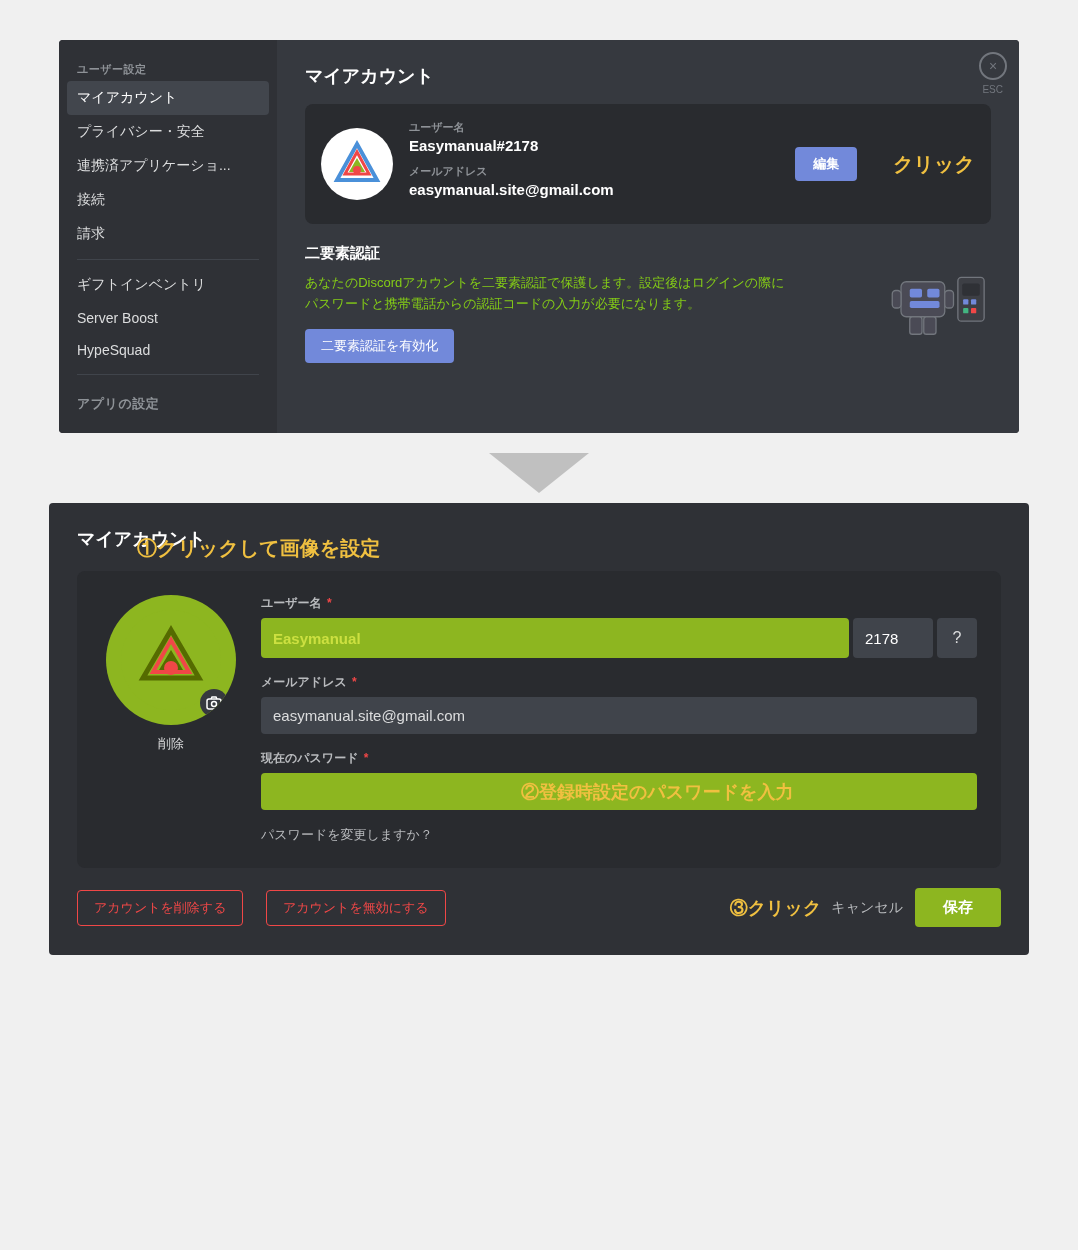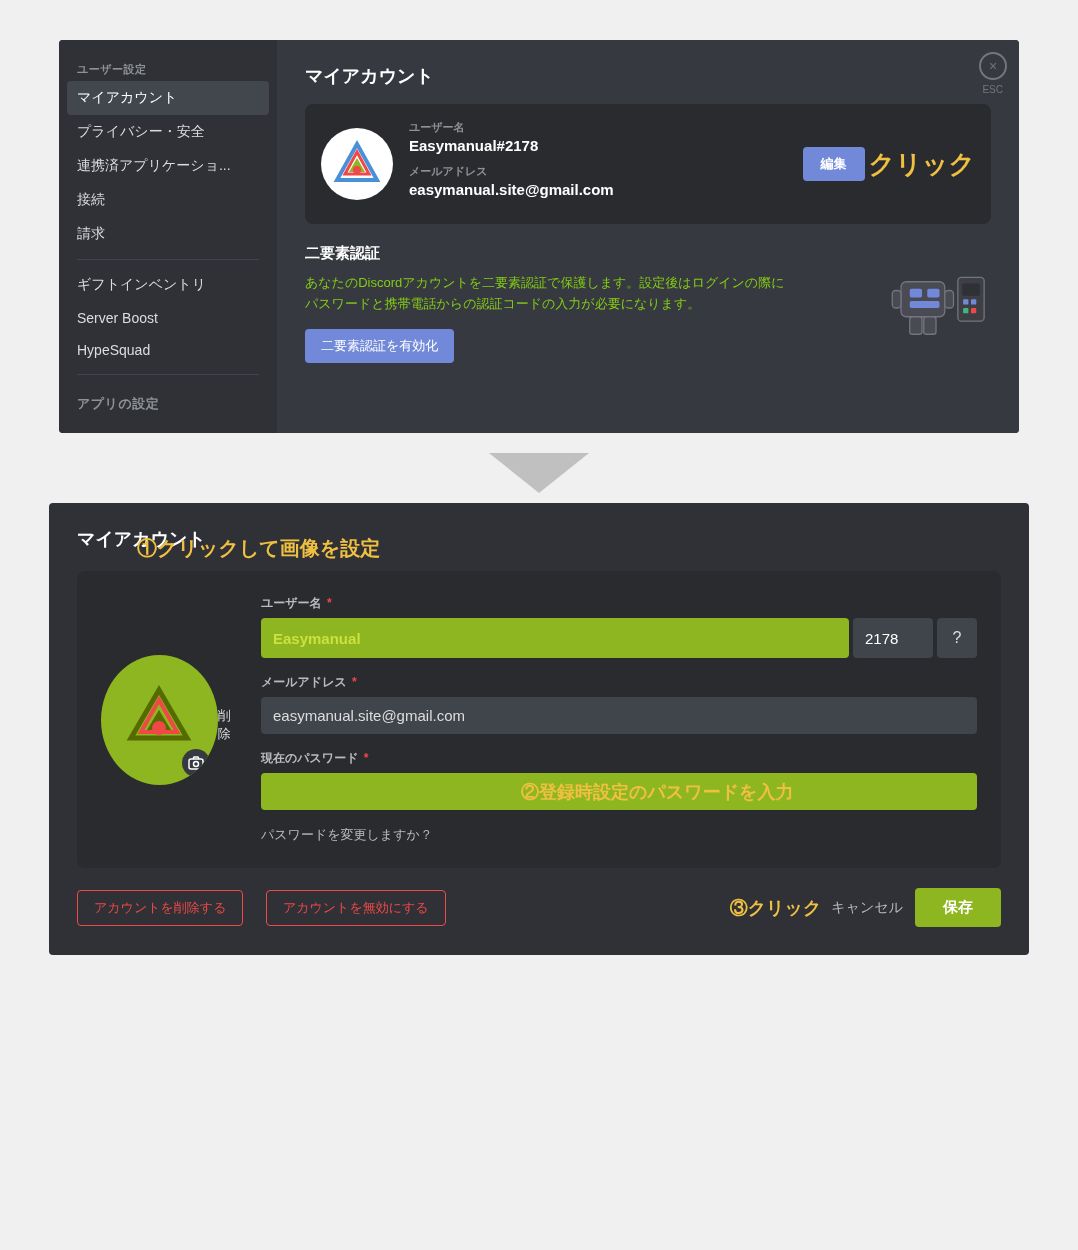--- a/index.html
+++ b/index.html
@@ -142,23 +142,23 @@
       color: #fff;
       border: none;
       border-radius: 4px;
       padding: 8px 18px;
       font-size: 13px;
       cursor: pointer;
       font-weight: 600;
     }
     .click-label {
       color: #f0c040;
-      font-size: 26px;
-      font-weight: 700;
-      margin-left: 4px;
+      font-size: 20px;
+      font-weight: 700;
+      margin-left: 36px;
     }
 
     
     .twofa-section {
       margin-top: 8px;
     }
     .twofa-title {
       color: #fff;
       font-size: 15px;
       font-weight: 700;
@@ -218,20 +218,21 @@
       background: #292b2f;
       border-radius: 8px;
       padding: 24px;
       display: flex;
       gap: 20px;
     }
 
     
     .avatar-upload-area {
       display: flex;
+      flex-direction: column;
       align-items: center;
       width: 140px;
       flex-shrink: 0;
     }
     .avatar-upload-img {
       width: 130px;
       height: 130px;
       border-radius: 50%;
       background: #8db620;
       position: relative;

